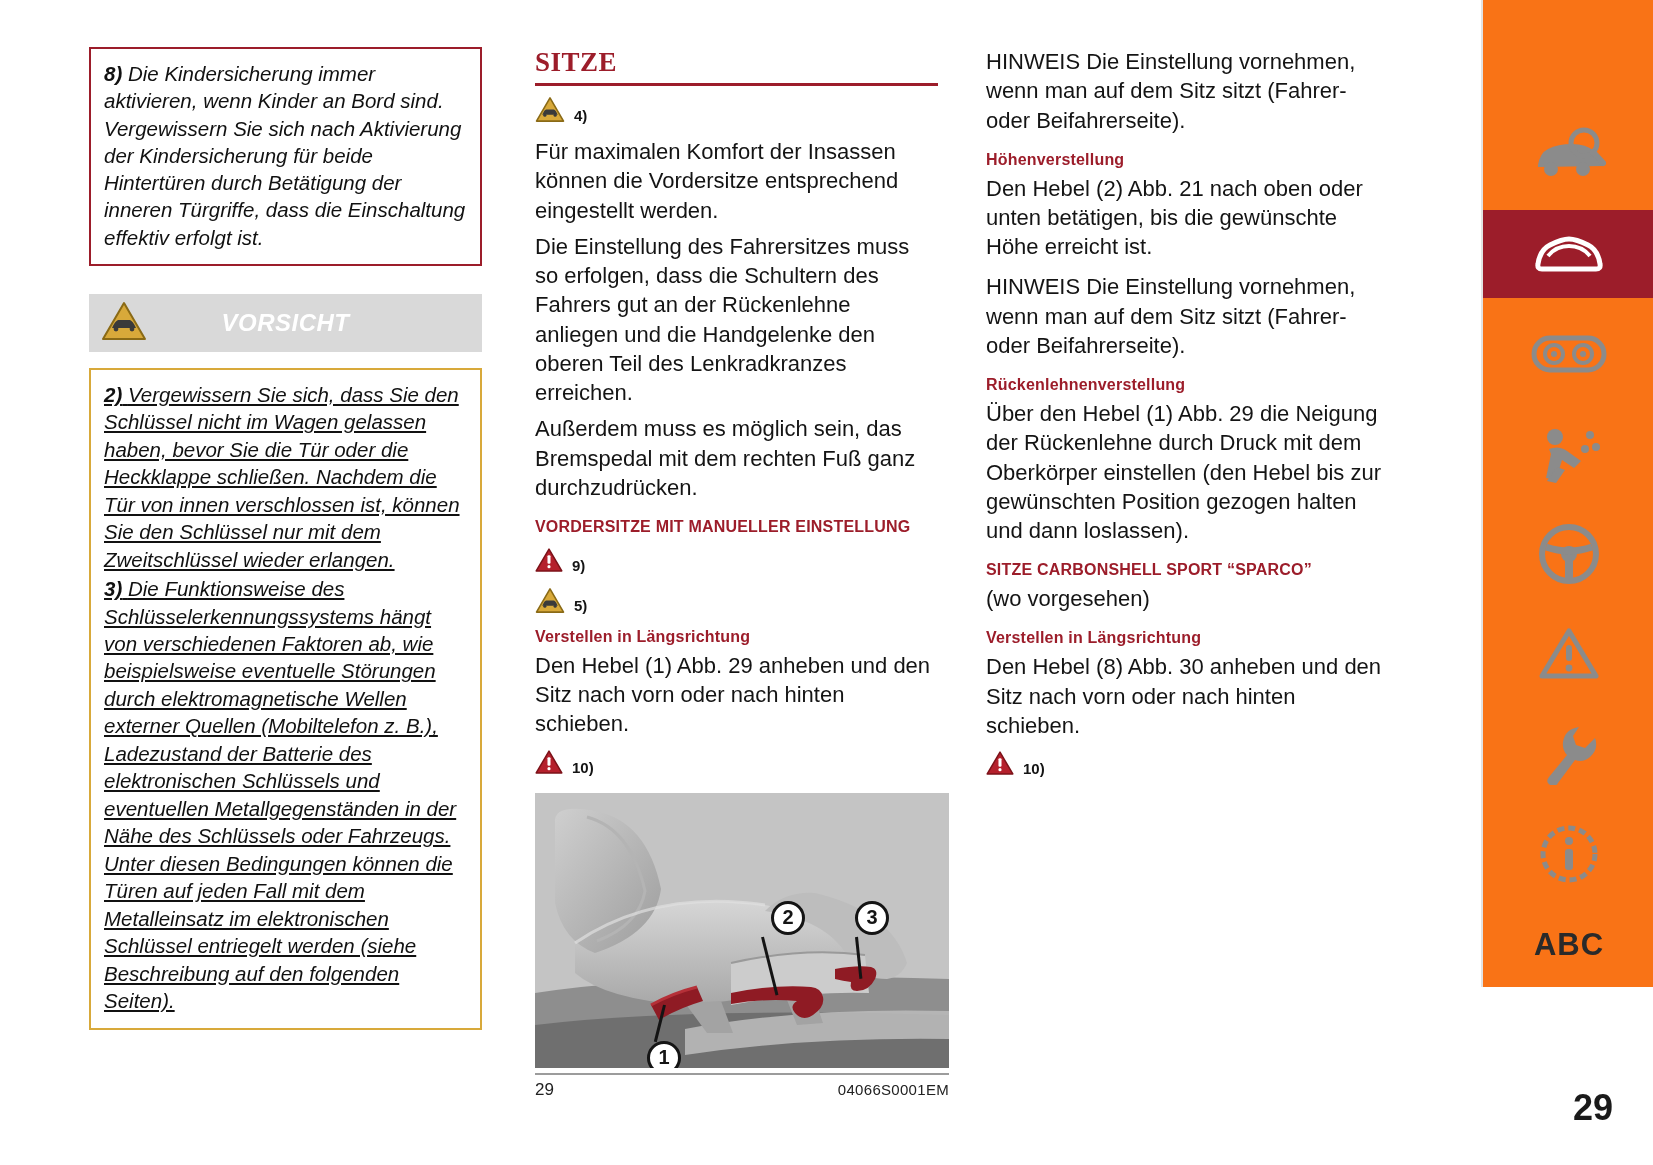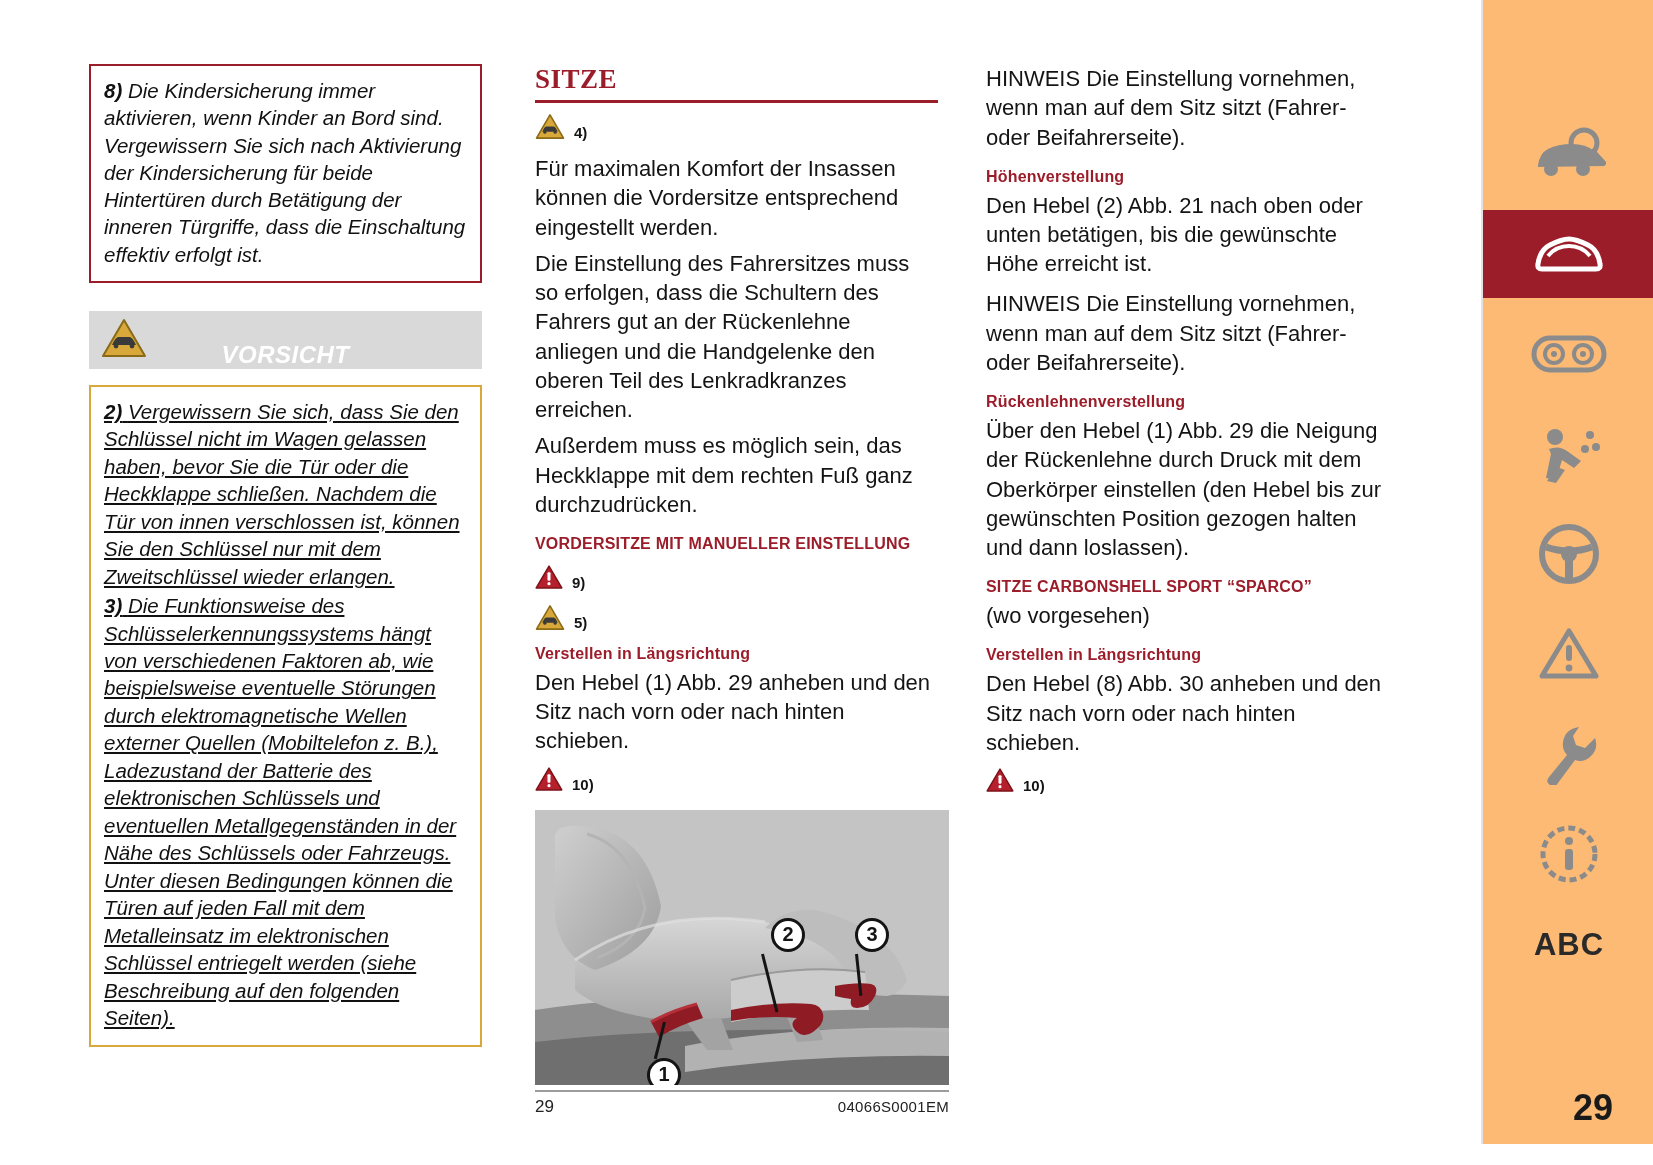--- a/index.html
+++ b/index.html
@@ -17,22 +17,22 @@
   .page {
     position: absolute;
     left: 0; top: 0;
     width: 1653px; height: 1165px;
     background: #fff;
   }
   
   .rail {
     position: absolute;
     right: 0; top: 0;
-    width: 172px; height: 1144px;
-    background: #fdba74;
+    width: 172px; height: 987px;
+    background: #f97316;
     border-left: 2px solid #e3e3e3;
   }
   .rail-item {
     position: absolute;
     left: 0; width: 172px; height: 88px;
     display: flex; align-items: center; justify-content: center;
   }
   .rail-item.active { background: #9c1d2a; }
   .rail-item svg { display: block; }
   .rail-abc {
@@ -43,21 +43,21 @@
     color: #2a2a2a;
   }
   .page-number {
     position: absolute;
     right: 40px; bottom: 36px;
     font-size: 36px; font-weight: bold; color: #1a1a1a;
   }
   
   .col {
     position: absolute;
-    top: 64px;
+    top: 47px;
     padding-left: 11px;
   }
   .col1 { left: 78px; width: 404px; }
   .col2 { left: 524px; width: 414px; }
   .col3 { left: 975px; width: 414px; }
 
   
   .warn-box {
     border: 2px solid #9c1d2a;
     padding: 11px 13px 13px 13px;
@@ -65,21 +65,21 @@
     font-size: 20.5px;
     line-height: 1.33;
     color: #111;
   }
 
   .vorsicht-bar {
     margin-top: 28px;
     height: 58px;
     background: #d9d9d9;
     display: flex;
-    align-items: flex-end;
+    align-items: center;
     position: relative;
   }
   .vorsicht-bar .vicon {
     position: absolute; left: 12px; top: 50%; transform: translateY(-50%);
   }
   .vorsicht-bar .vlabel {
     width: 100%;
     text-align: center;
     font-style: italic;
     font-weight: bold;
@@ -231,21 +231,21 @@
           <path d="M11 29 q3-7 6-8 h12 q3 1 6 8 z" fill="#3a3a3a"></path>
           <circle cx="15" cy="30" r="2.4" fill="#3a3a3a"></circle>
           <circle cx="31" cy="30" r="2.4" fill="#3a3a3a"></circle>
         </svg>
       </span>
       <span class="ref">4)</span>
     </div>
 
     <p class="body">Für maximalen Komfort der Insassen können die Vordersitze entsprechend eingestellt werden.</p>
     <p class="body">Die Einstellung des Fahrersitzes muss so erfolgen, dass die Schultern des Fahrers gut an der Rückenlehne anliegen und die Handgelenke den oberen Teil des Lenkradkranzes erreichen.</p>
-    <p class="body">Außerdem muss es möglich sein, das Heckklappe mit dem rechten Fuß ganz durchzudrücken.</p>
+    <p class="body">Außerdem muss es möglich sein, das Bremspedal mit dem rechten Fuß ganz durchzudrücken.</p>
 
     <h3 class="sub">VORDERSITZE MIT MANUELLER EINSTELLUNG</h3>
 
     <div class="sym-row">
       <span>
         <svg width="28" height="26" viewBox="0 0 46 42">
           <path d="M23 3 L44 39 L2 39 Z" fill="#b5202c" stroke="#7c1219" stroke-width="2.5" stroke-linejoin="round"></path>
           <rect x="20.5" y="13" width="5" height="14" rx="2" fill="#fff"></rect>
           <circle cx="23" cy="32" r="2.6" fill="#fff"></circle>
         </svg>

